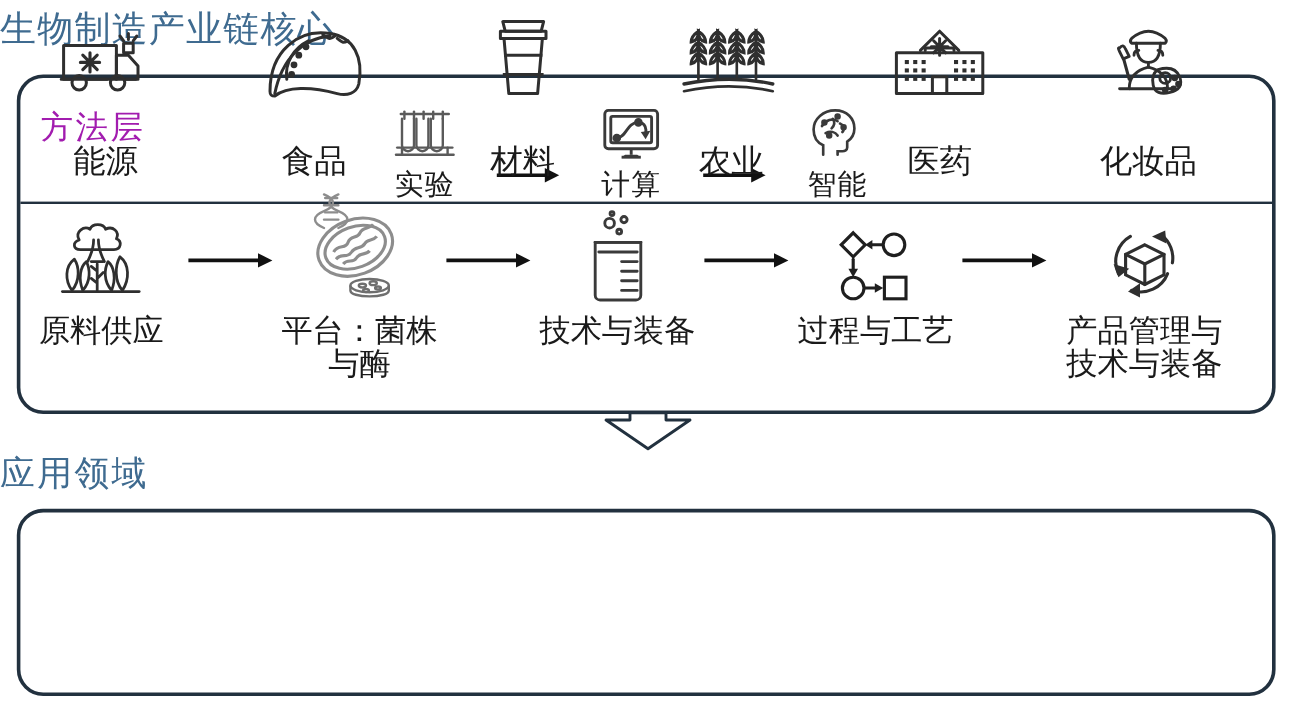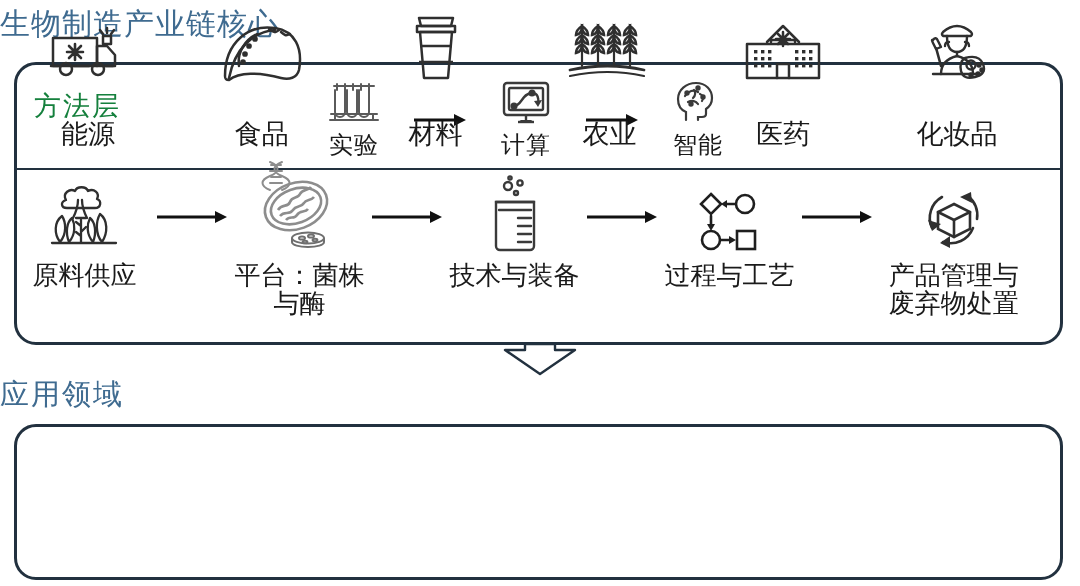--- a/index.html
+++ b/index.html
@@ -30,26 +30,26 @@
     background:#fff;
   }
   #core-divider{
     position:absolute;left:0;top:103px;width:100%;height:0;
     border-top:2px solid #22313f;
   }
 
   
   #method-label{
     position:absolute;left:34px;top:88px;
-    font-size:27px;color:#15803d;letter-spacing:2px;
+    font-size:27px;color:#a21caf;letter-spacing:2px;
   }
   .method-row{
     position:absolute;left:300px;top:70px;
     width:470px;height:100px;
-    display:flex;align-items:center;
+    display:flex;align-items:flex-end;
   }
   .method-node{
     width:108px;display:flex;flex-direction:column;align-items:center;
   }
   .method-icon{height:48px;display:flex;align-items:center;justify-content:center;}
   .method-label{font-size:24px;margin-top:2px;color:#1a1a1a;letter-spacing:1px;}
   .m-arrow{width:64px;height:48px;display:flex;align-items:center;justify-content:center;}
 
   
   #chain-row{
@@ -319,21 +319,21 @@
           <polygon points="44,13 55,8 56,19" fill="#2f2f2f" stroke="none"></polygon>
           <path d="M57 44 A24 24 0 0 1 27 58"></path>
           <polygon points="34,52 24,59 34,64" fill="#2f2f2f" stroke="none"></polygon>
           <path d="M38 20 l16 8 v17 l-16 8 l-16 -8 v-17z"></path>
           <path d="M22 28 l16 8 l16 -8"></path>
           <path d="M38 36 v17"></path>
         </g>
       </svg>
     </div>
     <div class="chain-label">产品管理与
-废弃物处置</div>
+技术与装备</div>
   </div>
 </div>
 
 <div id="down-arrow">
   <svg width="106" height="32" viewBox="0 0 106 32">
     <polygon points="38,0 68,0 68,6 88,6 53,30 18,6 38,6" fill="#ffffff" stroke="#22313f" stroke-width="2.4" stroke-linejoin="round"></polygon>
   </svg>
 </div>
 
 <div id="apply-title">应用领域</div>

